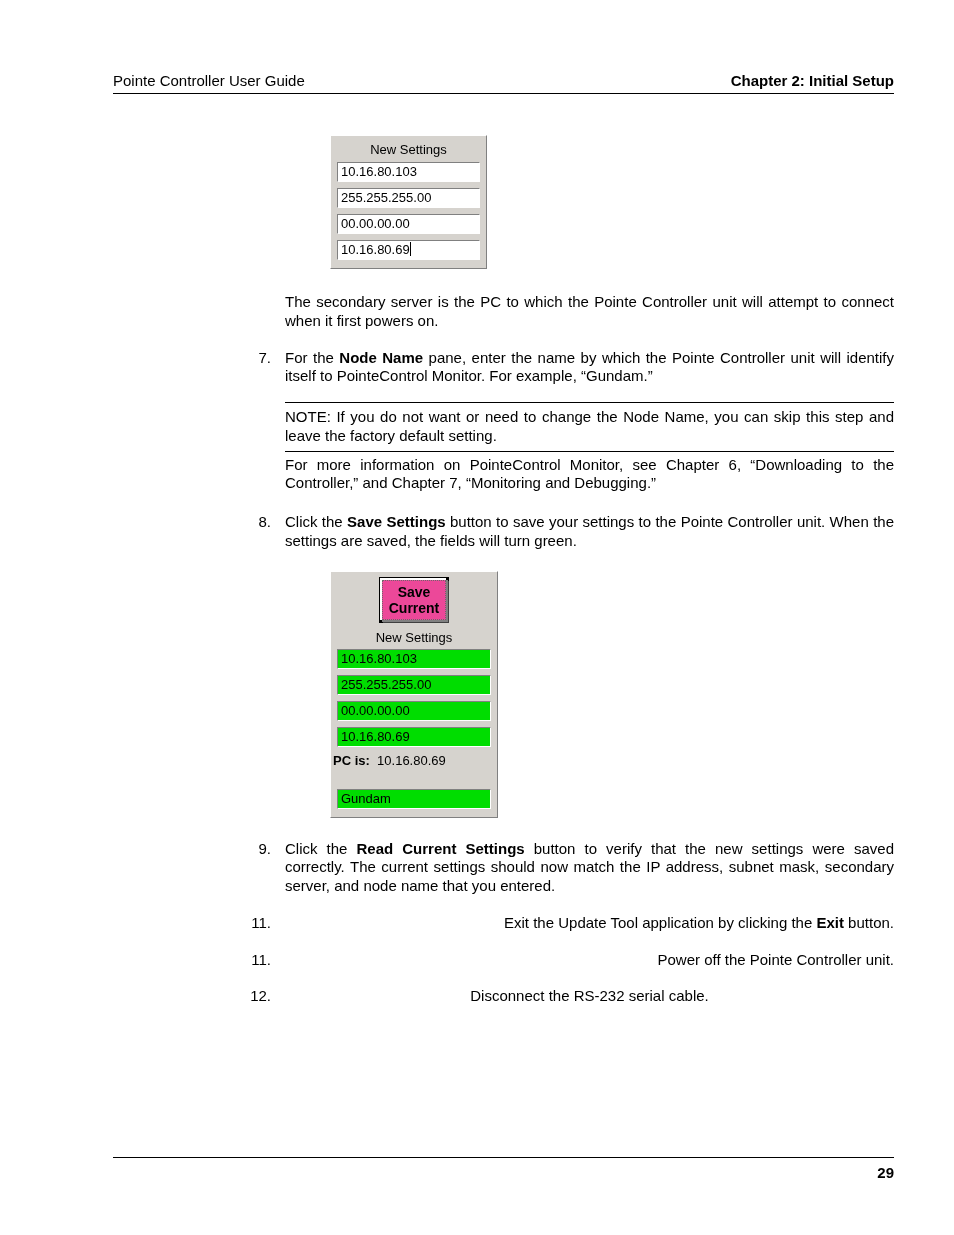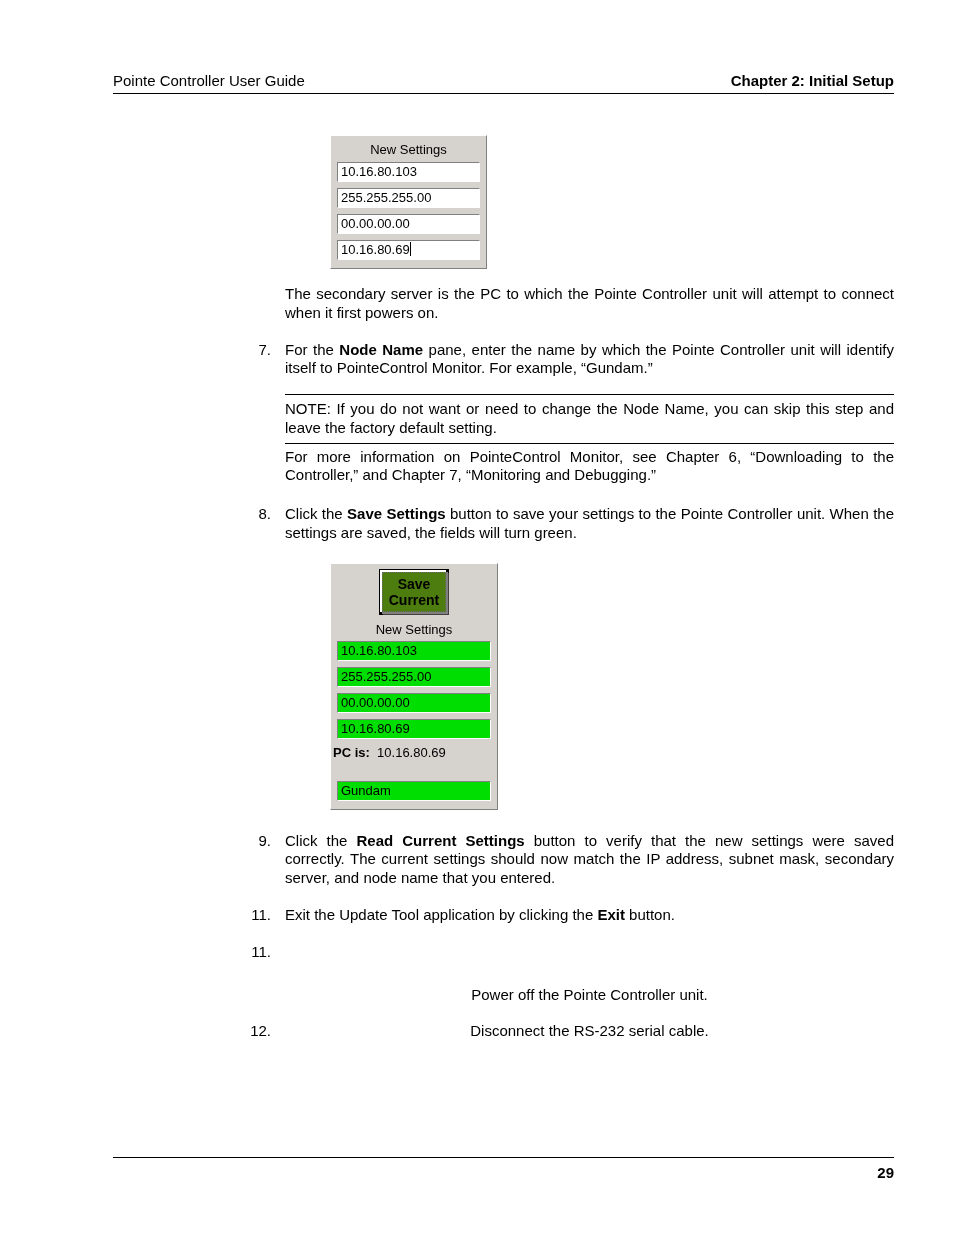--- a/index.html
+++ b/index.html
@@ -139,21 +139,21 @@
     justify-content: center;
     margin-bottom: 10px;
   }
   .savebtn {
     font-family: "Tahoma", "MS Sans Serif", sans-serif;
     font-size: 14px;
     font-weight: 700;
     text-align: center;
     line-height: 1.15;
     padding: 3px 6px;
-    background: #4d7c0f;
+    background: #ec4899;
     border: 1px dotted #6a6a6a;
     box-shadow:
       -1px -1px 0 1px #fff,
        1px  1px 0 1px #808080,
        2px  2px 0 1px #404040,
        0 0 0 3px #000;
   }
   .fig2-title {
     text-align: center;
     font-family: "Tahoma", "MS Sans Serif", sans-serif;
@@ -200,21 +200,21 @@
     <div class="fig1">
       <div class="fig1-title">New Settings</div>
       <div class="fld">10.16.80.103</div>
       <div class="fld">255.255.255.00</div>
       <div class="fld">00.00.00.00</div>
       <div class="fld" style="margin-bottom:0;">
         <span>10.16.80.69</span><span class="caret"></span>
       </div>
     </div>
 
-    <div class="para" style="margin-top:16px;">The secondary server is the PC to which the Pointe Controller unit will attempt to connect when it first powers on.</div>
+    <div class="para" style="margin-top:24px;">The secondary server is the PC to which the Pointe Controller unit will attempt to connect when it first powers on.</div>
 
     <div class="step">
       <div class="num">7.</div>
       <div class="body">
         <span>For the </span><b>Node Name</b><span> pane, enter the name by which the Pointe Controller unit will identify itself to PointeControl Monitor. For example, “Gundam.”</span>
         <div class="noteblock">NOTE: If you do not want or need to change the Node Name, you can skip this step and leave the factory default setting.</div>
         <div class="sub-para">For more information on PointeControl Monitor, see Chapter 6, “Downloading to the Controller,” and Chapter 7, “Monitoring and Debugging.”</div>
       </div>
     </div>
 
@@ -245,28 +245,28 @@
 
     <div class="step" style="margin-top:22px;">
       <div class="num">9.</div>
       <div class="body">
         <span>Click the </span><b>Read Current Settings</b><span> button to verify that the new settings were saved correctly. The current settings should now match the IP address, subnet mask, secondary server, and node name that you entered.</span>
       </div>
     </div>
 
     <div class="step">
       <div class="num">11.</div>
-      <div class="body" style="text-align:left;">
+      <div class="body" style="text-align:right;">
         <span>Exit the Update Tool application by clicking the </span><b>Exit</b><span> button.</span>
       </div>
     </div>
 
     <div class="step">
       <div class="num">11.</div>
-      <div class="body" style="text-align:center;margin-top:43px;">Power off the Pointe Controller unit.</div>
+      <div class="body" style="text-align:right;">Power off the Pointe Controller unit.</div>
     </div>
 
     <div class="step">
       <div class="num">12.</div>
       <div class="body" style="text-align:center;">Disconnect the RS-232 serial cable.</div>
     </div>
 
   </div>
 
   <div class="pagenum">29</div>

